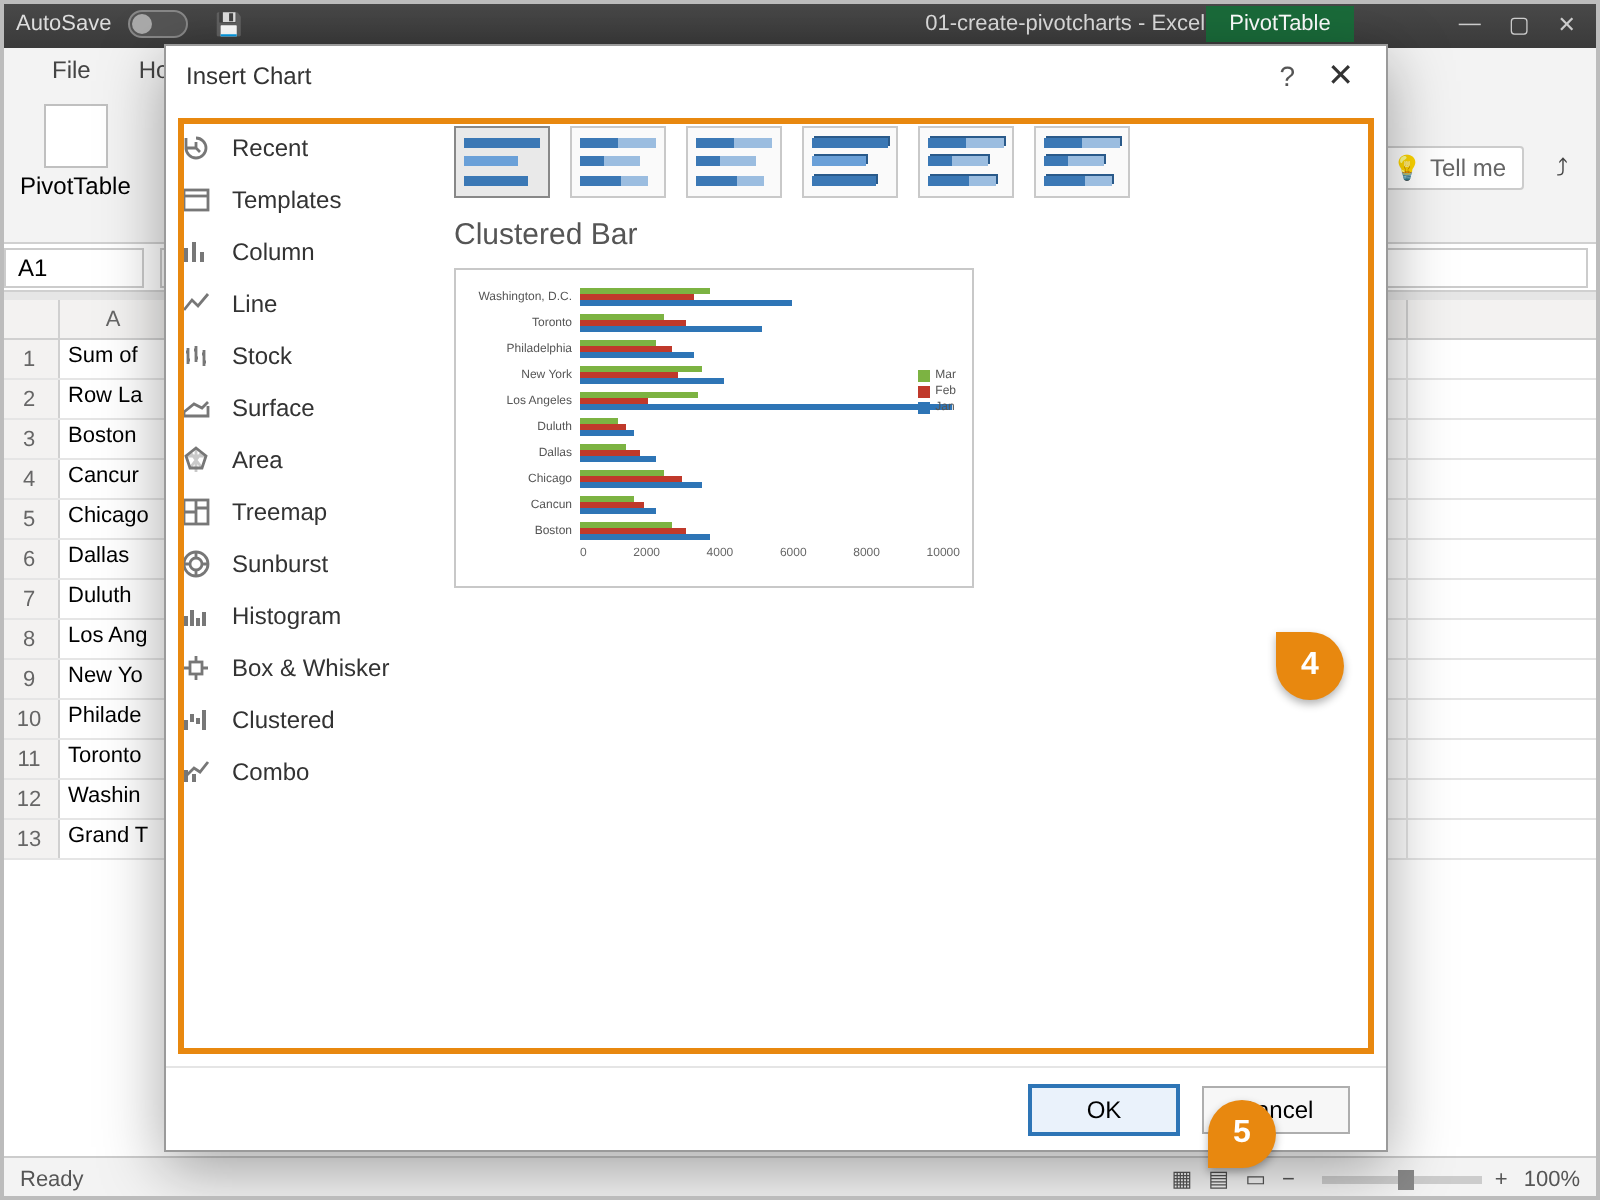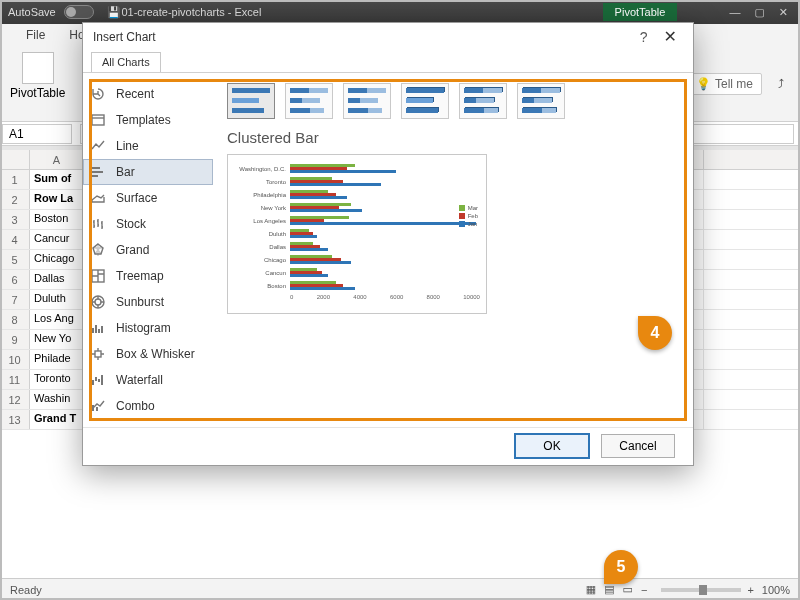--- a/index.html
+++ b/index.html
@@ -3,21 +3,21 @@
 <meta charset="utf-8">
 <style>
 * { box-sizing:border-box; margin:0; padding:0; font-family:"Segoe UI",Arial,sans-serif; }
 body { width:800px; height:600px; overflow:hidden; background:#e6e6e6; position:relative; font-size:12px; }
 
 .titlebar{height:24px;background:linear-gradient(#4a4a4a,#3a3a3a);color:#ccc;display:flex;align-items:center;font-size:11px;}
 .titlebar .autosave{padding:0 8px;color:#ddd}
 .titlebar .toggle{width:30px;height:14px;border:1px solid #888;border-radius:8px;background:#555;position:relative;margin-right:8px}
 .titlebar .toggle::after{content:"";position:absolute;left:1px;top:1px;width:10px;height:10px;background:#aaa;border-radius:50%}
 .titlebar .qat{margin-left:6px;color:#bbb}
-.titlebar .filename{flex:1;text-align:left;color:#ddd}
+.titlebar .filename{flex:1;text-align:right;color:#ddd}
 .titlebar .ctx{background:#1a6b3a;padding:3px 12px;color:#fff;margin-right:40px}
 .titlebar .winbtns{display:flex;gap:14px;padding:0 12px;color:#ccc}
 
 .ribbon-tabs{height:22px;background:#f3f3f3;display:flex;align-items:flex-end;padding-left:14px;font-size:12px;color:#444}
 .ribbon-tabs span{padding:4px 12px}
 .ribbon-area{height:76px;background:#f3f3f3;border-bottom:1px solid #d0d0d0;position:relative;display:flex}
 .rb-group{display:flex;flex-direction:column;align-items:center;padding:6px 10px}
 .rb-icon{width:32px;height:32px;border:1px solid #c0c0c0;background:#fff;margin-bottom:2px}
 .rb-right{margin-left:auto;display:flex;gap:10px;align-items:center;padding-right:10px}
 .rb-tell{border:1px solid #ccc;background:#fff;padding:3px 8px;border-radius:2px;display:flex;align-items:center;gap:4px;color:#666}
@@ -27,29 +27,29 @@
 .namebox{width:70px;border:1px solid #ccc;padding:2px 6px;margin:0 2px;font-size:12px;background:#fff}
 .fxbar{flex:1;border:1px solid #ccc;height:20px;margin:0 6px;background:#fff}
 
 .grid{position:absolute;left:0;top:150px;right:0;bottom:22px;background:#fff;overflow:hidden}
 .colhdr{display:flex;height:20px;background:#f3f2f1;border-bottom:1px solid #d0d0d0}
 .colhdr .sel{width:30px;border-right:1px solid #d0d0d0}
 .colhdr .ch{width:100px;border-right:1px solid #d0d0d0;display:flex;align-items:center;justify-content:center;color:#666;font-size:11px}
 .row{display:flex;height:20px;border-bottom:1px solid #e5e5e5}
 .row .rh{width:30px;border-right:1px solid #d0d0d0;background:#f3f2f1;display:flex;align-items:center;justify-content:center;color:#666;font-size:11px}
 .row .cell{width:100px;border-right:1px solid #e5e5e5;padding:2px 4px;font-size:11px;white-space:nowrap;overflow:hidden}
-.row .cell.b{font-weight:bold}
+.row .cell.b{font-weight:normal}
 
 .statusbar{position:absolute;bottom:0;left:0;right:0;height:22px;background:#f3f3f3;border-top:1px solid #ccc;display:flex;align-items:center;font-size:11px;color:#555;padding:0 10px}
 .statusbar .spacer{flex:1}
 .zoom-slider{width:80px;height:4px;background:#ccc;margin:0 6px;position:relative}
 .zoom-slider::after{content:"";position:absolute;left:38px;top:-3px;width:8px;height:10px;background:#888}
 
 
-.dialog{position:absolute;left:82px;top:22px;width:612px;height:444px;background:#fff;border:1px solid #9a9a9a;box-shadow:0 8px 30px rgba(0,0,0,.35);display:flex;flex-direction:column}
+.dialog{position:absolute;left:82px;top:22px;width:612px;height:554px;background:#fff;border:1px solid #9a9a9a;box-shadow:0 8px 30px rgba(0,0,0,.35);display:flex;flex-direction:column}
 .dlg-title{height:30px;display:flex;align-items:center;padding:0 10px;font-size:12px;color:#333}
 .dlg-title .gap{flex:1}
 .dlg-title .help{font-size:14px;color:#555;padding:0 10px;cursor:pointer}
 .dlg-title .close{font-size:16px;padding:0 6px;cursor:pointer}
 .dlg-tabs{height:24px;display:flex;border-bottom:1px solid #d0d0d0;padding-left:8px}
 .dlg-tab{border:1px solid #c8c8c8;border-bottom:none;background:#fff;padding:3px 10px;font-size:11px;color:#333;margin-top:2px}
 
 .dlg-body{flex:1;display:flex;position:relative}
 .callout-box{position:absolute;left:6px;top:6px;right:6px;bottom:6px;border:3px solid #e8880f;pointer-events:none}
 
@@ -238,23 +238,20 @@
   <span style="margin-left:8px">100%</span>
 </div>
 
 <div class="dialog">
   <div class="dlg-title">
     <span>Insert Chart</span>
     <span class="gap"></span>
     <span class="help">?</span>
     <span class="close">✕</span>
   </div>
-  <div class="dlg-tabs">
-    <div class="dlg-tab">All Charts</div>
-  </div>
   <div class="dlg-body">
     <div class="callout-box"></div>
     <div class="cat-list" id="catlist">
         <div class="cat-item">
           <span class="cat-ico">
             <svg viewBox="0 0 16 16">
               <path d="M8 3a5 5 0 1 1-5 5M3 3v5h5M8 5v3l2 2"></path>
             </svg>
           </span>
           <span>Recent</span>
@@ -264,57 +261,57 @@
             <svg viewBox="0 0 16 16">
               <rect x="2" y="3" width="12" height="10"></rect>
               <path d="M2 6h12"></path>
             </svg>
           </span>
           <span>Templates</span>
         </div>
         <div class="cat-item">
           <span class="cat-ico">
             <svg viewBox="0 0 16 16">
+              <path d="M3 13V6M7 13V3M11 13V8" stroke-width="2"></path>
+            </svg>
+          </span>
+          <span>Column</span>
+        </div>
+        <div class="cat-item">
+          <span class="cat-ico">
+            <svg viewBox="0 0 16 16">
               <path d="M2 11l4-5 3 3 5-6"></path>
             </svg>
           </span>
           <span>Line</span>
         </div>
-        <div class="cat-item sel">
-          <span class="cat-ico">
-            <svg viewBox="0 0 16 16">
-              <path d="M2 4h8M2 8h11M2 12h6" stroke-width="2"></path>
-            </svg>
-          </span>
-          <span>Bar</span>
+        <div class="cat-item">
+          <span class="cat-ico">
+            <svg viewBox="0 0 16 16">
+              <path d="M4 4v8M4 6h-1M4 10h1M8 3v8M8 5h-1M8 9h1M12 5v8M12 7h-1M12 11h1"></path>
+            </svg>
+          </span>
+          <span>Stock</span>
         </div>
         <div class="cat-item">
           <span class="cat-ico">
             <svg viewBox="0 0 16 16">
               <path d="M2 10l5-4 4 2 3-3M2 10v2h12v-5"></path>
             </svg>
           </span>
           <span>Surface</span>
-        </div>
-        <div class="cat-item">
-          <span class="cat-ico">
-            <svg viewBox="0 0 16 16">
-              <path d="M4 4v8M4 6h-1M4 10h1M8 3v8M8 5h-1M8 9h1M12 5v8M12 7h-1M12 11h1"></path>
-            </svg>
-          </span>
-          <span>Stock</span>
         </div>
         <div class="cat-item">
           <span class="cat-ico">
             <svg viewBox="0 0 16 16">
               <path d="M8 2l5 4-2 6H5l-2-6z"></path>
               <path d="M8 2v12M3 6l10 0M5 12l6-8M11 12L5 4" opacity=".4"></path>
             </svg>
           </span>
-          <span>Grand</span>
+          <span>Area</span>
         </div>
         <div class="cat-item">
           <span class="cat-ico">
             <svg viewBox="0 0 16 16">
               <rect x="2" y="2" width="12" height="12"></rect>
               <path d="M8 2v12M2 8h6M8 6h6"></path>
             </svg>
           </span>
           <span>Treemap</span>
         </div>
@@ -347,21 +344,21 @@
         </div>
         <div class="cat-item">
           <span class="cat-ico">
             <svg viewBox="0 0 16 16">
               <rect x="2" y="8" width="2" height="5" fill="#777" stroke="none"></rect>
               <rect x="5" y="5" width="2" height="4" fill="#777" stroke="none"></rect>
               <rect x="8" y="7" width="2" height="3" fill="#777" stroke="none"></rect>
               <rect x="11" y="3" width="2" height="10" fill="#777" stroke="none"></rect>
             </svg>
           </span>
-          <span>Waterfall</span>
+          <span>Clustered</span>
         </div>
         <div class="cat-item">
           <span class="cat-ico">
             <svg viewBox="0 0 16 16">
               <path d="M3 13V7M7 13V9" stroke-width="2"></path>
               <path d="M3 10l4-4 3 2 4-5"></path>
             </svg>
           </span>
           <span>Combo</span>
         </div>

